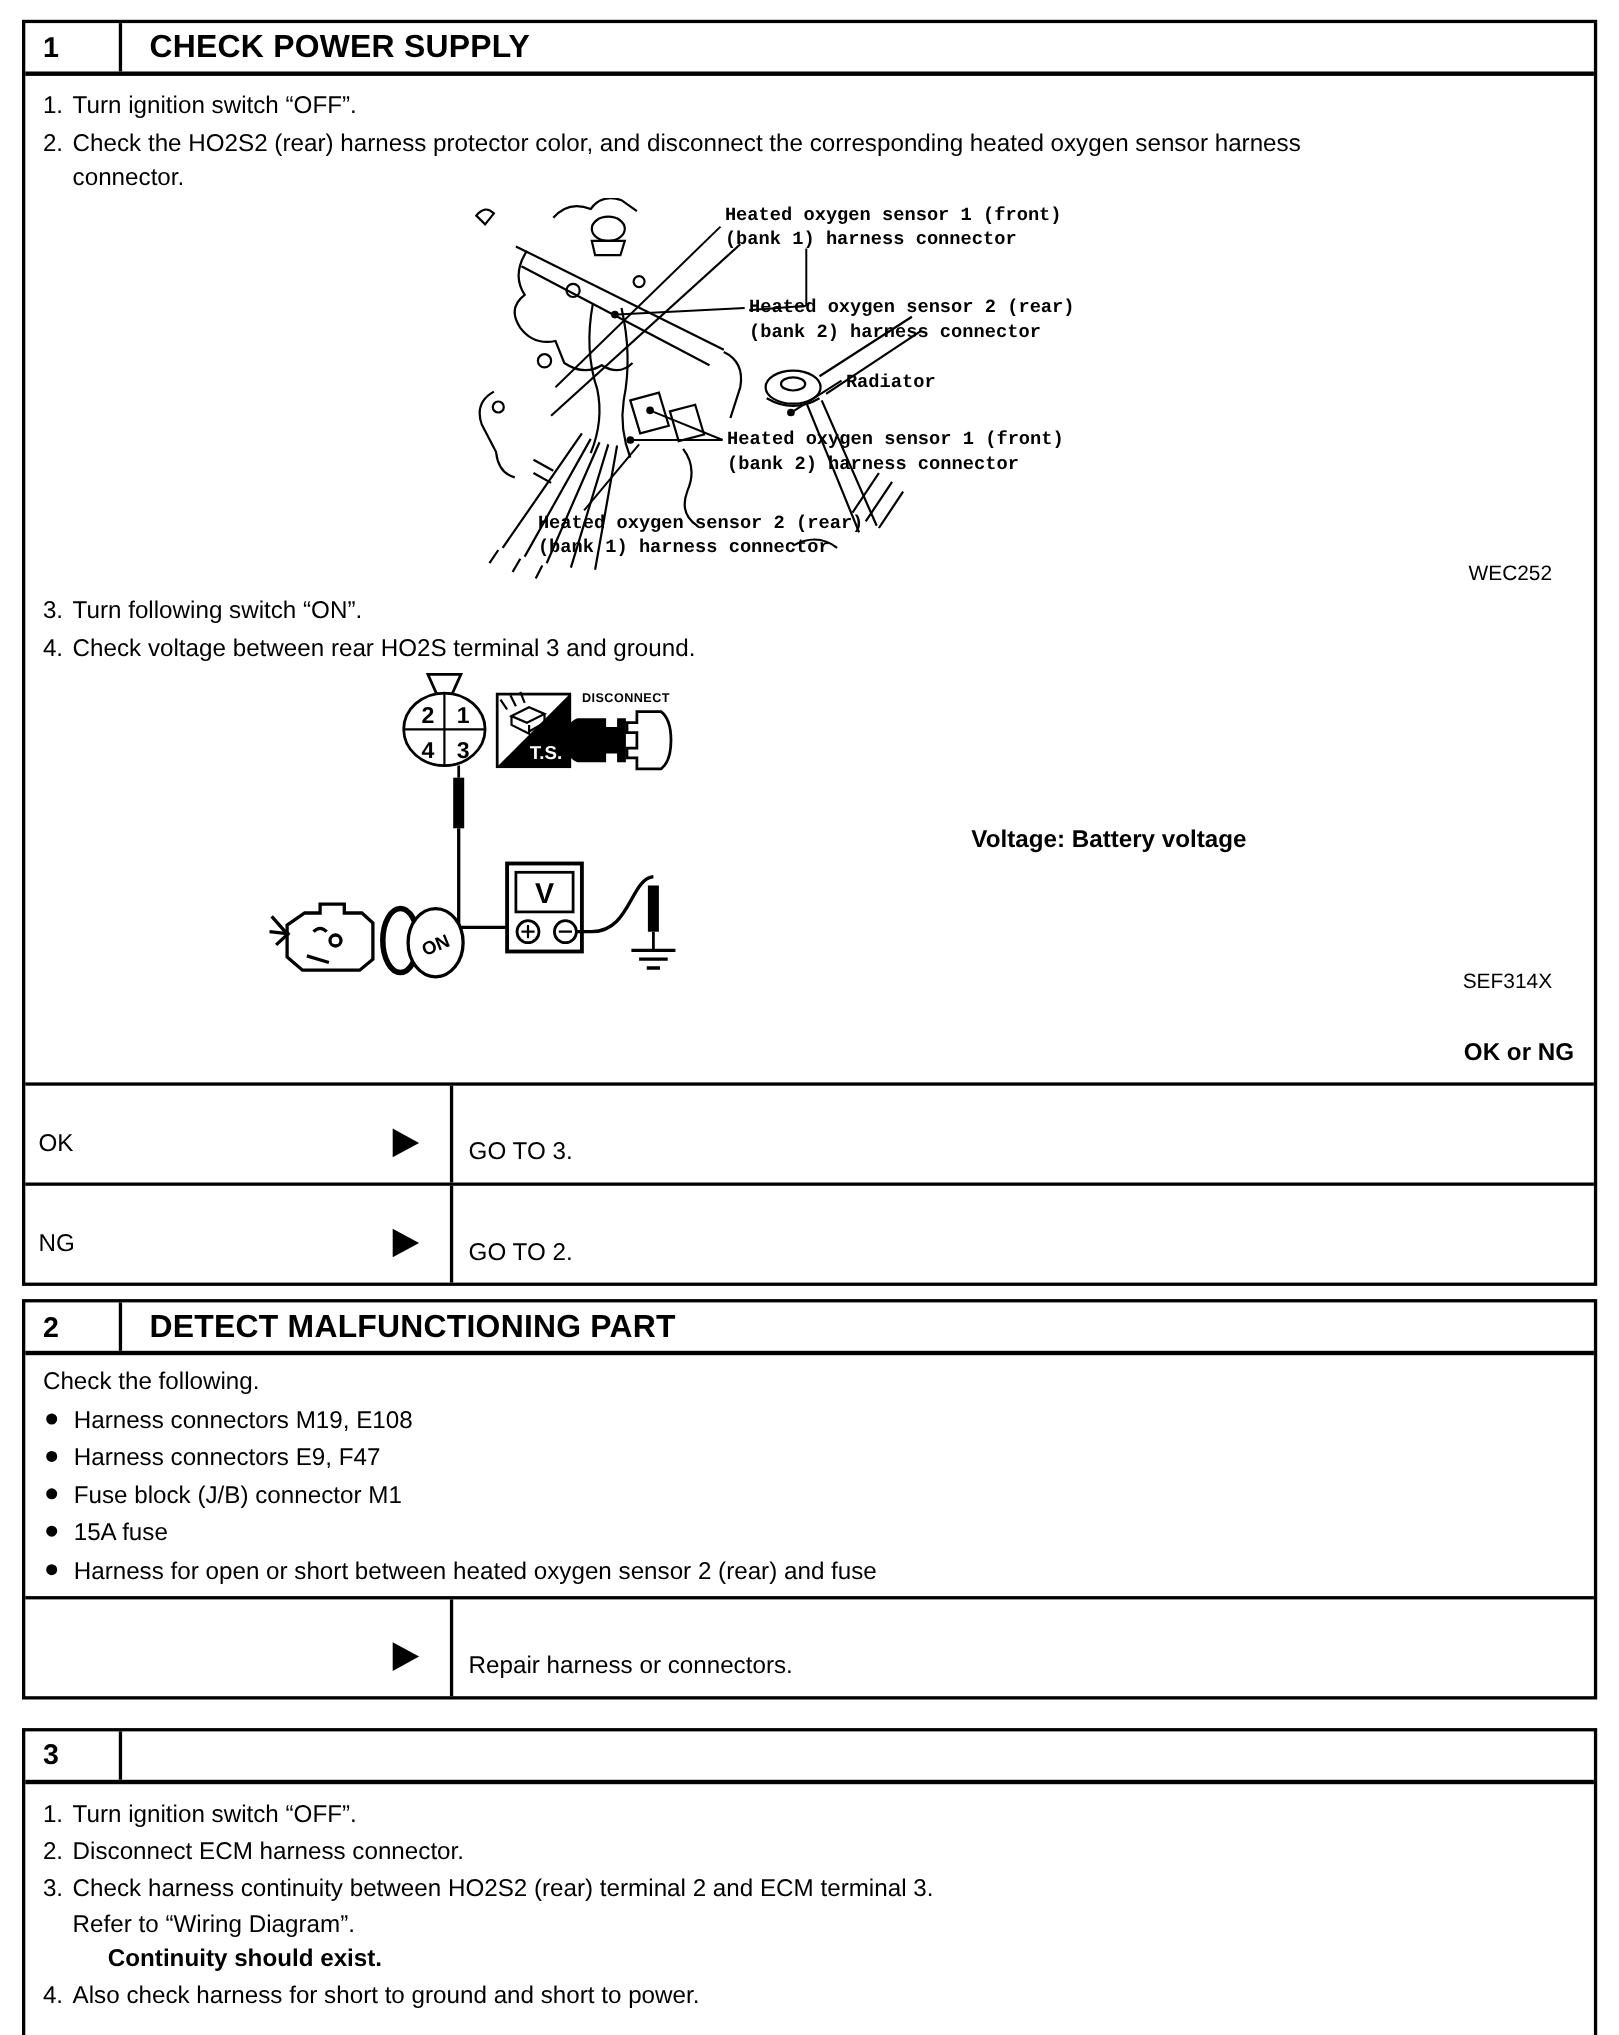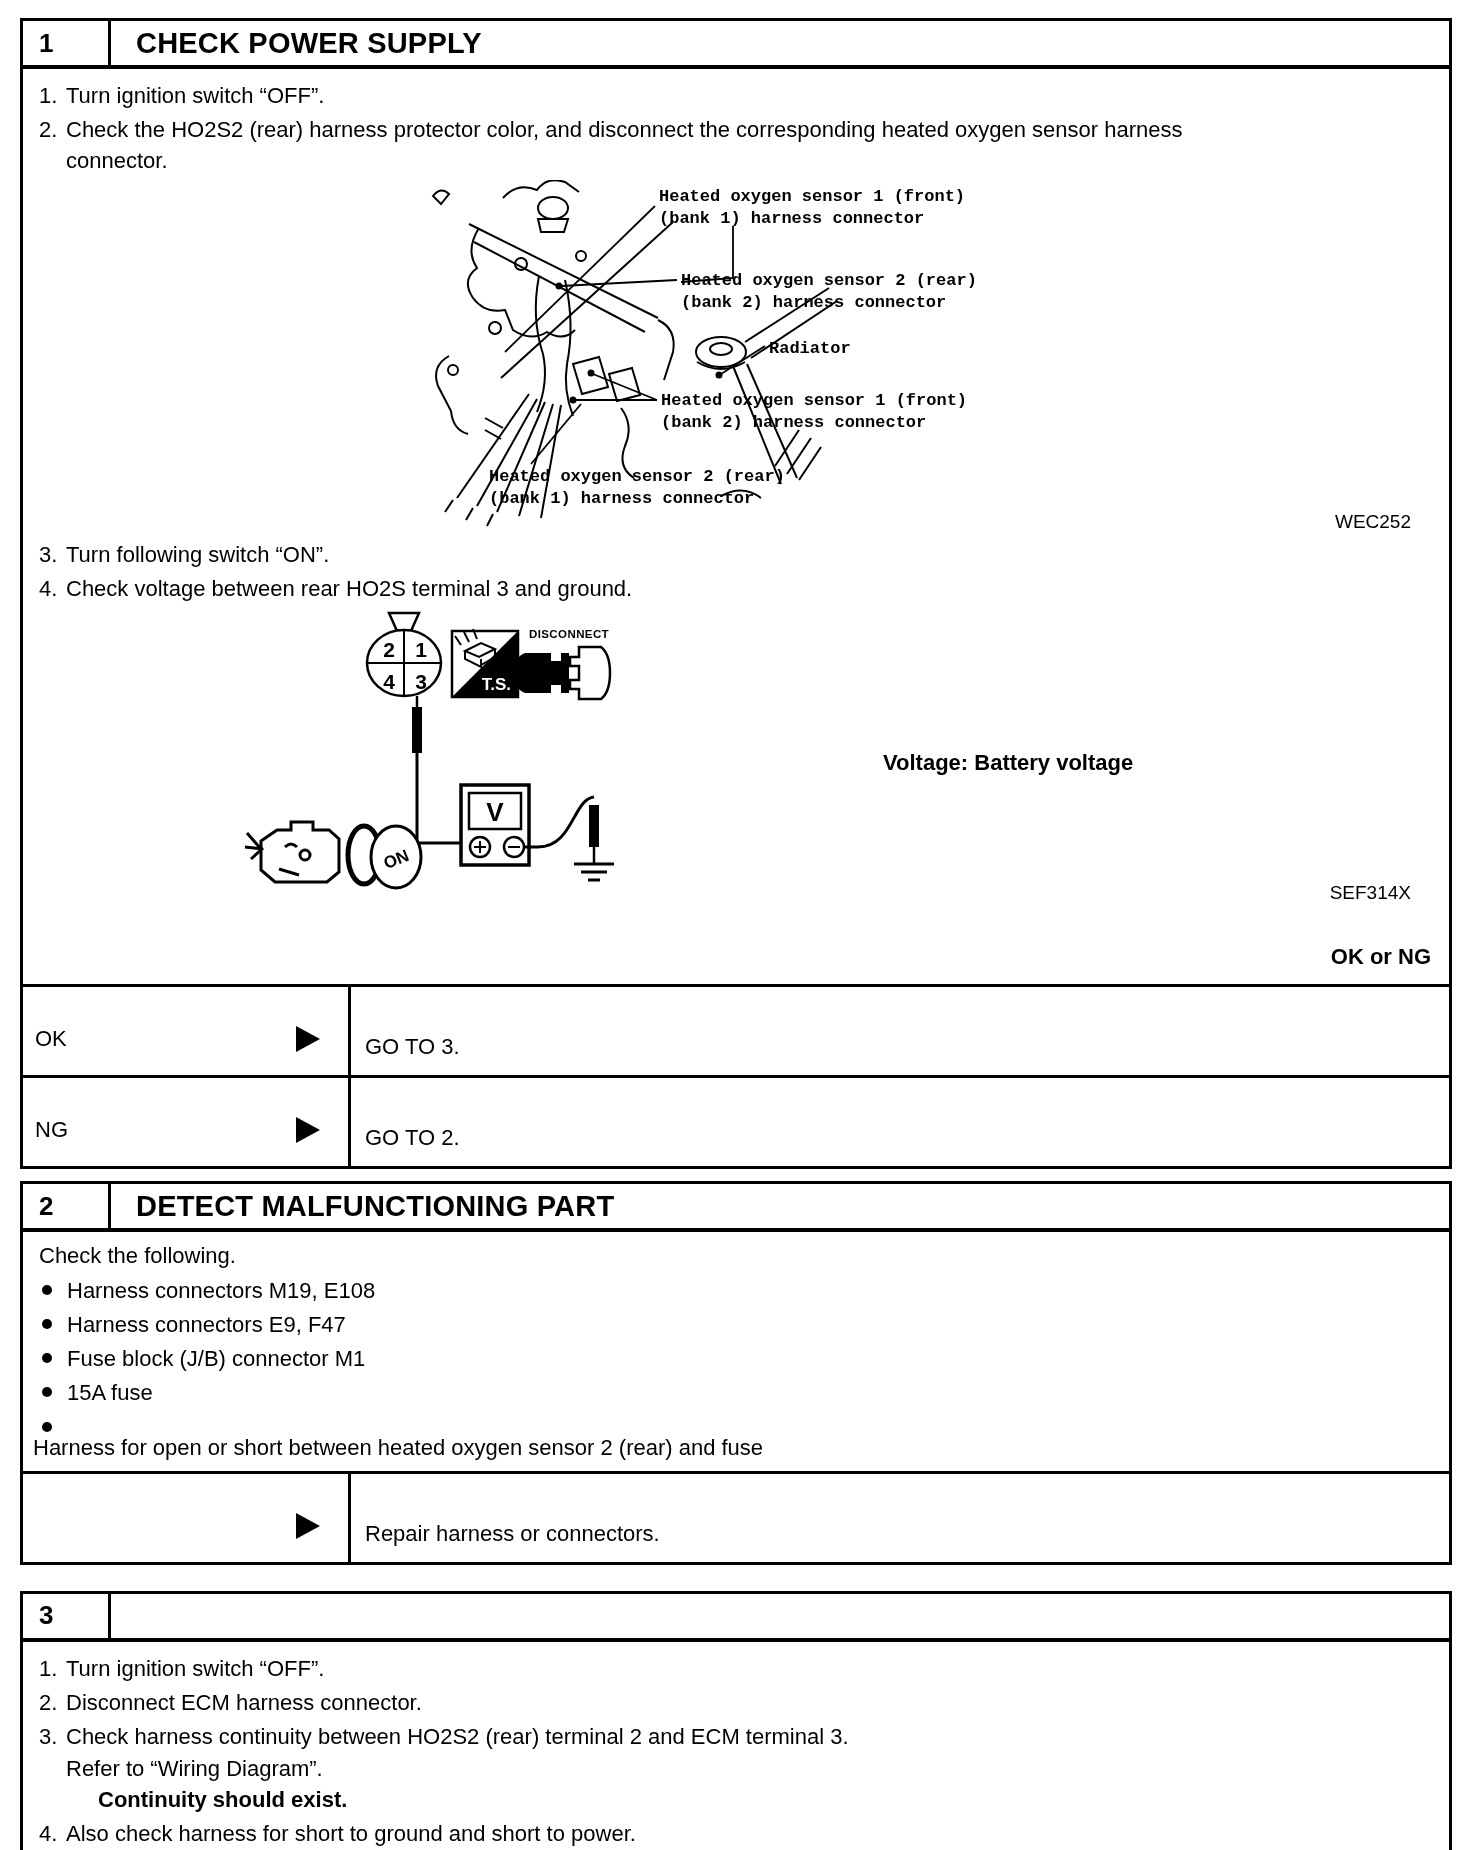--- a/index.html
+++ b/index.html
@@ -26,21 +26,21 @@
   .fig-svg{position:absolute;left:0;top:0;}
   .fig-label{position:absolute;font-weight:bold;font-size:17px;line-height:1.33;white-space:pre-line;font-family:Liberation Mono, monospace;}
   .fig-code{position:absolute;font-size:19px;}
   .voltage-note{position:absolute;font-weight:bold;font-size:22px;}
   .okng{text-align:right;font-weight:bold;font-size:22px;margin:16px 0 12px;}
   .result-table{border-top:3px solid #000;}
   .result-row{display:flex;align-items:stretch;}
   .result-row+.result-row{border-top:3px solid #000;text-align:right;}
   .rrow-tall .result-left,.rrow-tall .result-right{min-height:56px;}
   .rrow-short .result-left,.rrow-short .result-right{min-height:42px;}
-  .result-left{width:328px;flex:none;border-right:3px solid #000;box-sizing:border-box;display:flex;align-items:center;justify-content:space-between;padding:16px 28px 0 12px;font-size:22px;gap:40px;}
+  .result-left{width:389px;flex:none;border-right:3px solid #000;box-sizing:border-box;display:flex;align-items:center;justify-content:space-between;padding:16px 28px 0 12px;font-size:22px;gap:40px;}
   .result-left.only-arrow{justify-content:flex-end;}
   .result-right{flex:1;display:flex;align-items:center;padding-left:14px;font-size:22px;margin-top:32px;}
   .arrow{width:0;height:0;border-top:13px solid transparent;border-bottom:13px solid transparent;border-left:24px solid #000;}
   .bullet{display:flex;align-items:flex-start;margin:3px 0;}
   .dot{width:10px;height:10px;border-radius:50%;background:#000;margin:10px 15px 0 9px;flex:none;}
   .intro{padding-left:6px;}
   svg{display:block;}
   .ln{stroke:#000;stroke-width:2;fill:none;}
   .ln3{stroke:#000;stroke-width:3;fill:none;}
   .thin{stroke:#000;stroke-width:1.8;fill:none;}
@@ -236,21 +236,21 @@
         <span>Harness connectors E9, F47</span>
       </div>
     <div class="bullet">
         <span class="dot"></span>
         <span>Fuse block (J/B) connector M1</span>
       </div>
     <div class="bullet">
         <span class="dot"></span>
         <span>15A fuse</span>
       </div>
-    <div class="bullet" style="margin-bottom:8px;flex-direction:column;">
+    <div class="bullet" style="margin-bottom:8px;">
         <span class="dot"></span>
         <span>Harness for open or short between heated oxygen sensor 2 (rear) and fuse</span>
       </div>
   </div>
   <div class="result-table">
     <div class="result-row rrow-tall">
       <div class="result-left only-arrow">
         <span class="arrow"></span>
       </div>
       <div class="result-right">Repair harness or connectors.</div>

